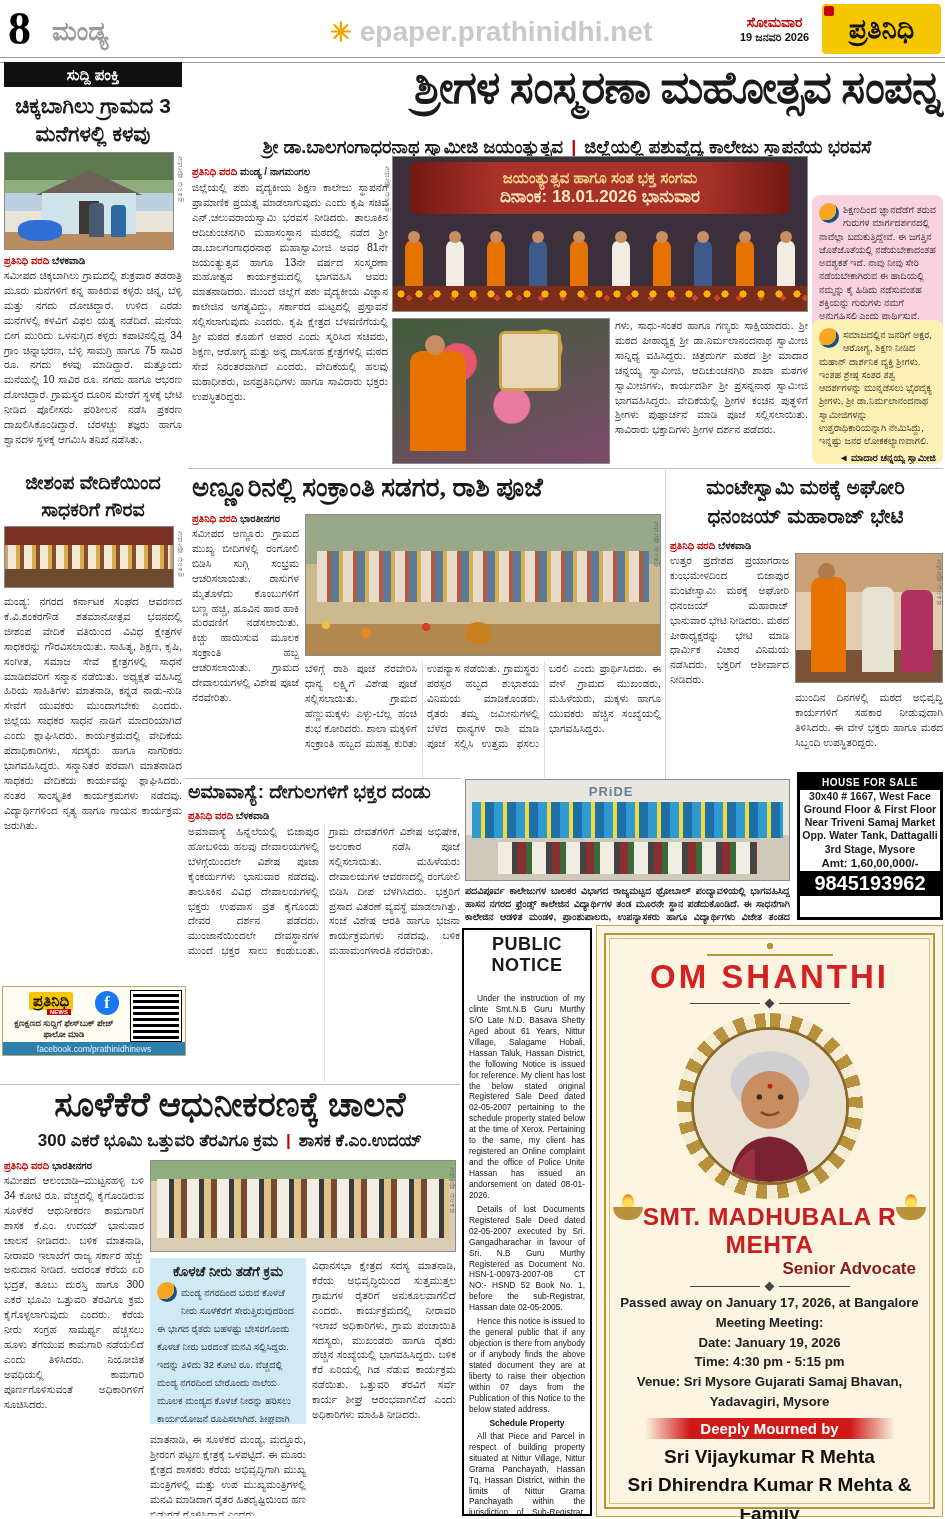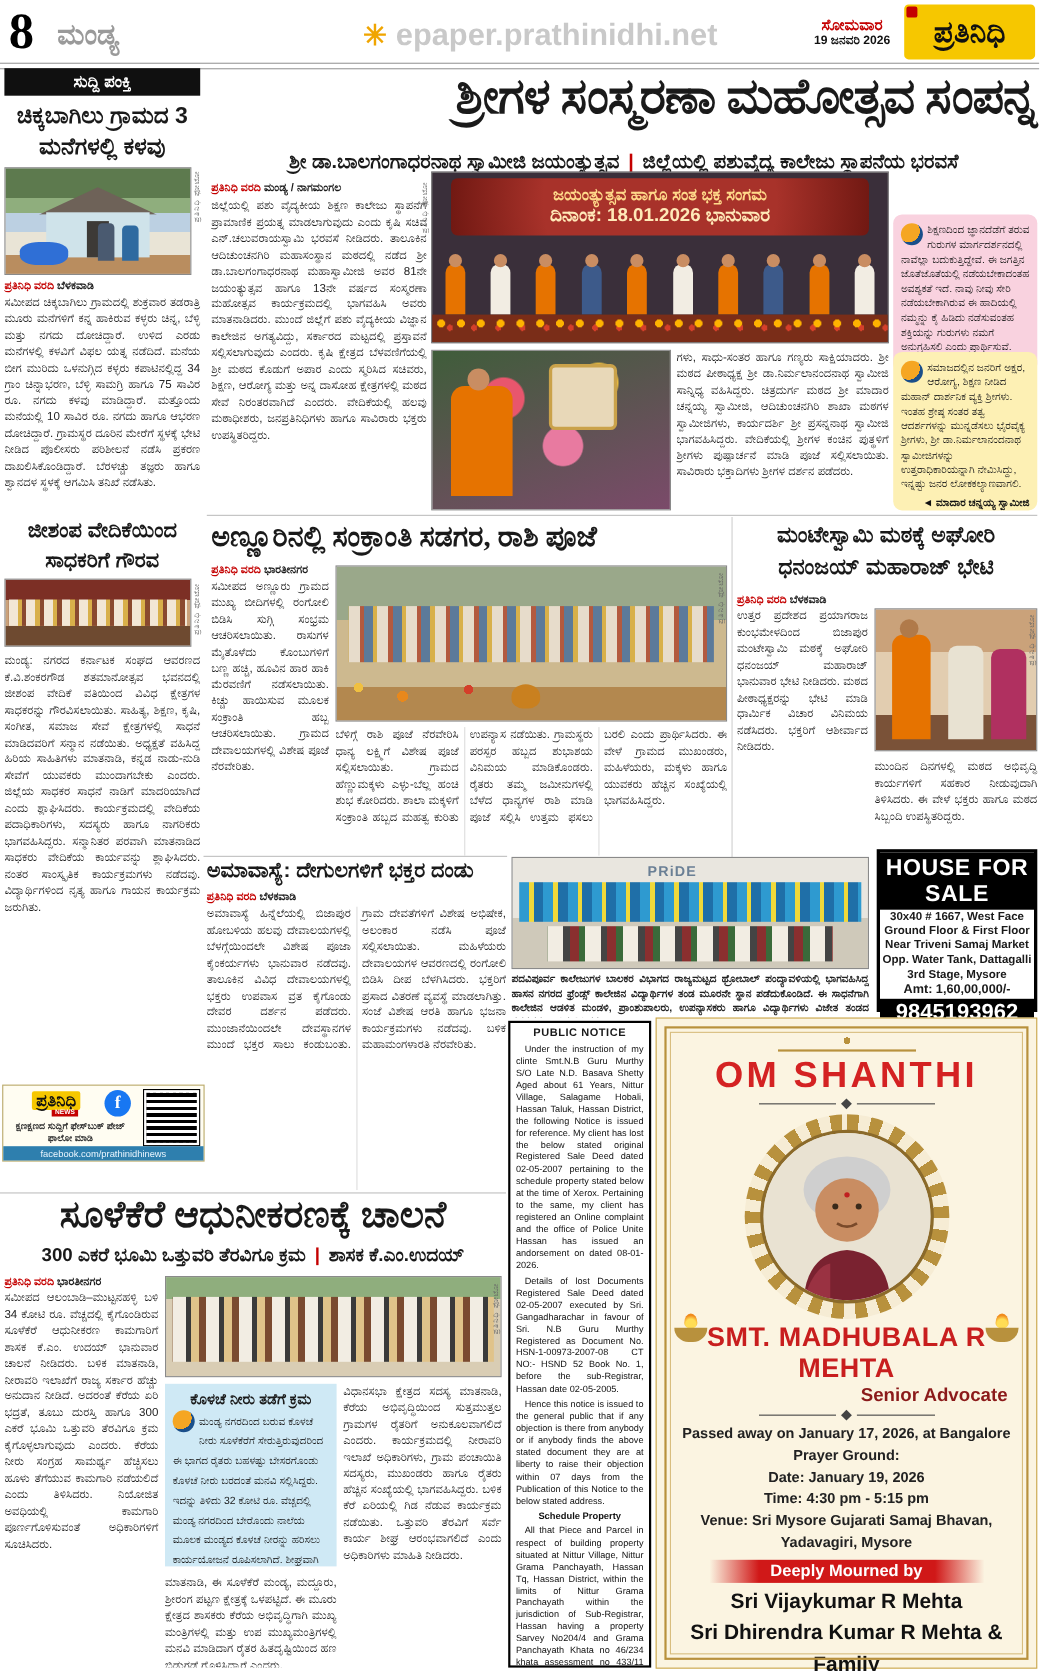--- a/index.html
+++ b/index.html
@@ -135,21 +135,21 @@
   
   .photo-pride{left:465px;top:779px;width:325px;height:102px;background:linear-gradient(180deg,#e9e6df 0 55%,#cfc9ba 55%);}
   .pride-banner{position:absolute;left:38%;top:4%;font-size:13px;font-weight:bold;color:#6a7f95;letter-spacing:1px;}
   .pride-row1{position:absolute;left:2%;top:22%;width:96%;height:36%;
     background:repeating-linear-gradient(90deg,#2e9ad0 0 9px,#f0d93a 9px 13px,#1f6fa8 13px 22px);}
   .pride-row2{position:absolute;left:10%;top:62%;width:80%;height:32%;
     background:repeating-linear-gradient(90deg,#f2ede3 0 14px,#444 14px 20px,#8a2f2f 20px 28px,#3a6a3a 28px 34px);}
   .pride-caption{left:465px;top:885px;width:325px;height:40px;font-size:9.5px;font-weight:bold;line-height:1.35;color:#222;}
   
   .house-ad{left:797px;top:772px;width:146px;height:148px;border:3px solid #000;background:#fff;box-sizing:border-box;text-align:center;}
-  .house-title{background:#000;color:#fff;font-size:21px;font-weight:bold;padding:2px 0;letter-spacing:0.5px;}
+  .house-title{background:#000;color:#fff;font-size:10px;font-weight:bold;padding:2px 0;letter-spacing:0.5px;}
   .house-line{font-size:10.5px;font-weight:bold;line-height:1.25;font-stretch:condensed;}
   .house-amt{font-size:11.5px;font-weight:bold;margin-top:1px;}
   .house-phone{background:#000;color:#fff;font-size:20px;font-weight:bold;margin-top:2px;padding:1px 0;}
   
   .sec-rule3{left:0;top:1084px;width:460px;}
   .sul-head{left:0;top:1086px;width:460px;font-size:34px;font-weight:bold;text-align:center;font-family:"Liberation Serif",serif;}
   .sul-subhead{left:0;top:1131px;width:460px;font-size:17px;font-weight:bold;text-align:center;display:flex;justify-content:center;gap:8px;}
   .sul-byline{left:4px;top:1160px;}
   .sul-col1{left:4px;top:1173px;width:140px;height:342px;}
   .photo-sul{left:150px;top:1160px;width:306px;height:92px;
@@ -157,21 +157,21 @@
   .photo-sul .crowd{position:absolute;left:2%;top:20%;width:96%;height:66%;
     background:repeating-linear-gradient(90deg,#f2ede3 0 12px,#3a3a3a 12px 17px,#e0c38a 17px 24px,#7a4a30 24px 30px);}
   .blue-box{left:150px;top:1258px;width:156px;height:166px;background:#cfe9f5;padding:6px 7px;box-sizing:border-box;}
   .blue-box .bb-head{font-size:13.5px;font-weight:bold;text-align:center;margin-bottom:2px;}
   .blue-box .bb-body{font-size:9.5px;line-height:1.38;}
   .sul-mid-below{left:150px;top:1432px;width:156px;height:84px;}
   .sul-col3{left:312px;top:1258px;width:144px;height:258px;}
   
   .public-notice{left:462px;top:928px;width:130px;height:588px;border:2px solid #000;background:#fff;
     box-sizing:border-box;padding:4px 5px;}
-  .pn-title{font-size:10px;font-weight:bold;text-align:center;letter-spacing:0.5px;margin-bottom:3px;}
+  .pn-title{font-size:18px;font-weight:bold;text-align:center;letter-spacing:0.5px;margin-bottom:17px;}
   .pn-body{font-size:8.3px;line-height:1.32;color:#111;}
   .pn-body p{margin:0 0 3px 0;text-indent:8px;}
   .pn-sub{font-weight:bold;text-align:center;font-size:8.5px;margin:2px 0;}
   
   .om-ad{left:596px;top:925px;width:347px;height:592px;background:#fbf4e1;border:1px solid #caa64a;
     box-sizing:border-box;padding:10px 12px 6px;}
   .om-frame{position:absolute;left:7px;top:7px;right:7px;bottom:7px;border:2px solid #b8913d;pointer-events:none;}
   .om-frame::before{content:"";position:absolute;left:3px;top:3px;right:3px;bottom:3px;border:1px solid #d8bd7e;}
   .om-crest{margin:4px auto 2px;width:150px;height:16px;
     background:radial-gradient(circle 5px at 50% 6px,#b8913d 60%,transparent 62%),
@@ -428,21 +428,21 @@
         <span class="flame"></span>
         <span class="bowl"></span>
       </div>
     <div class="om-name">SMT. MADHUBALA R MEHTA</div>
     <div class="om-desg">Senior Advocate</div>
     <div class="om-orn">
         <span class="dia"></span>
       </div>
     <div class="om-detail">
       <div>Passed away on January 17, 2026, at Bangalore</div>
-      <div>Prayer Ground:</div>
+      <div>Meeting Meeting:</div>
       <div>Date: January 19, 2026</div>
       <div>Time: 4:30 pm - 5:15 pm</div>
       <div>Venue: Sri Mysore Gujarati Samaj Bhavan,</div>
       <div>Yadavagiri, Mysore</div>
     </div>
     <div class="om-band">Deeply Mourned by</div>
     <div class="om-mourner">
       <div>Sri Vijaykumar R Mehta</div>
       <div>Sri Dhirendra Kumar R Mehta &amp; Family</div>
     </div>

